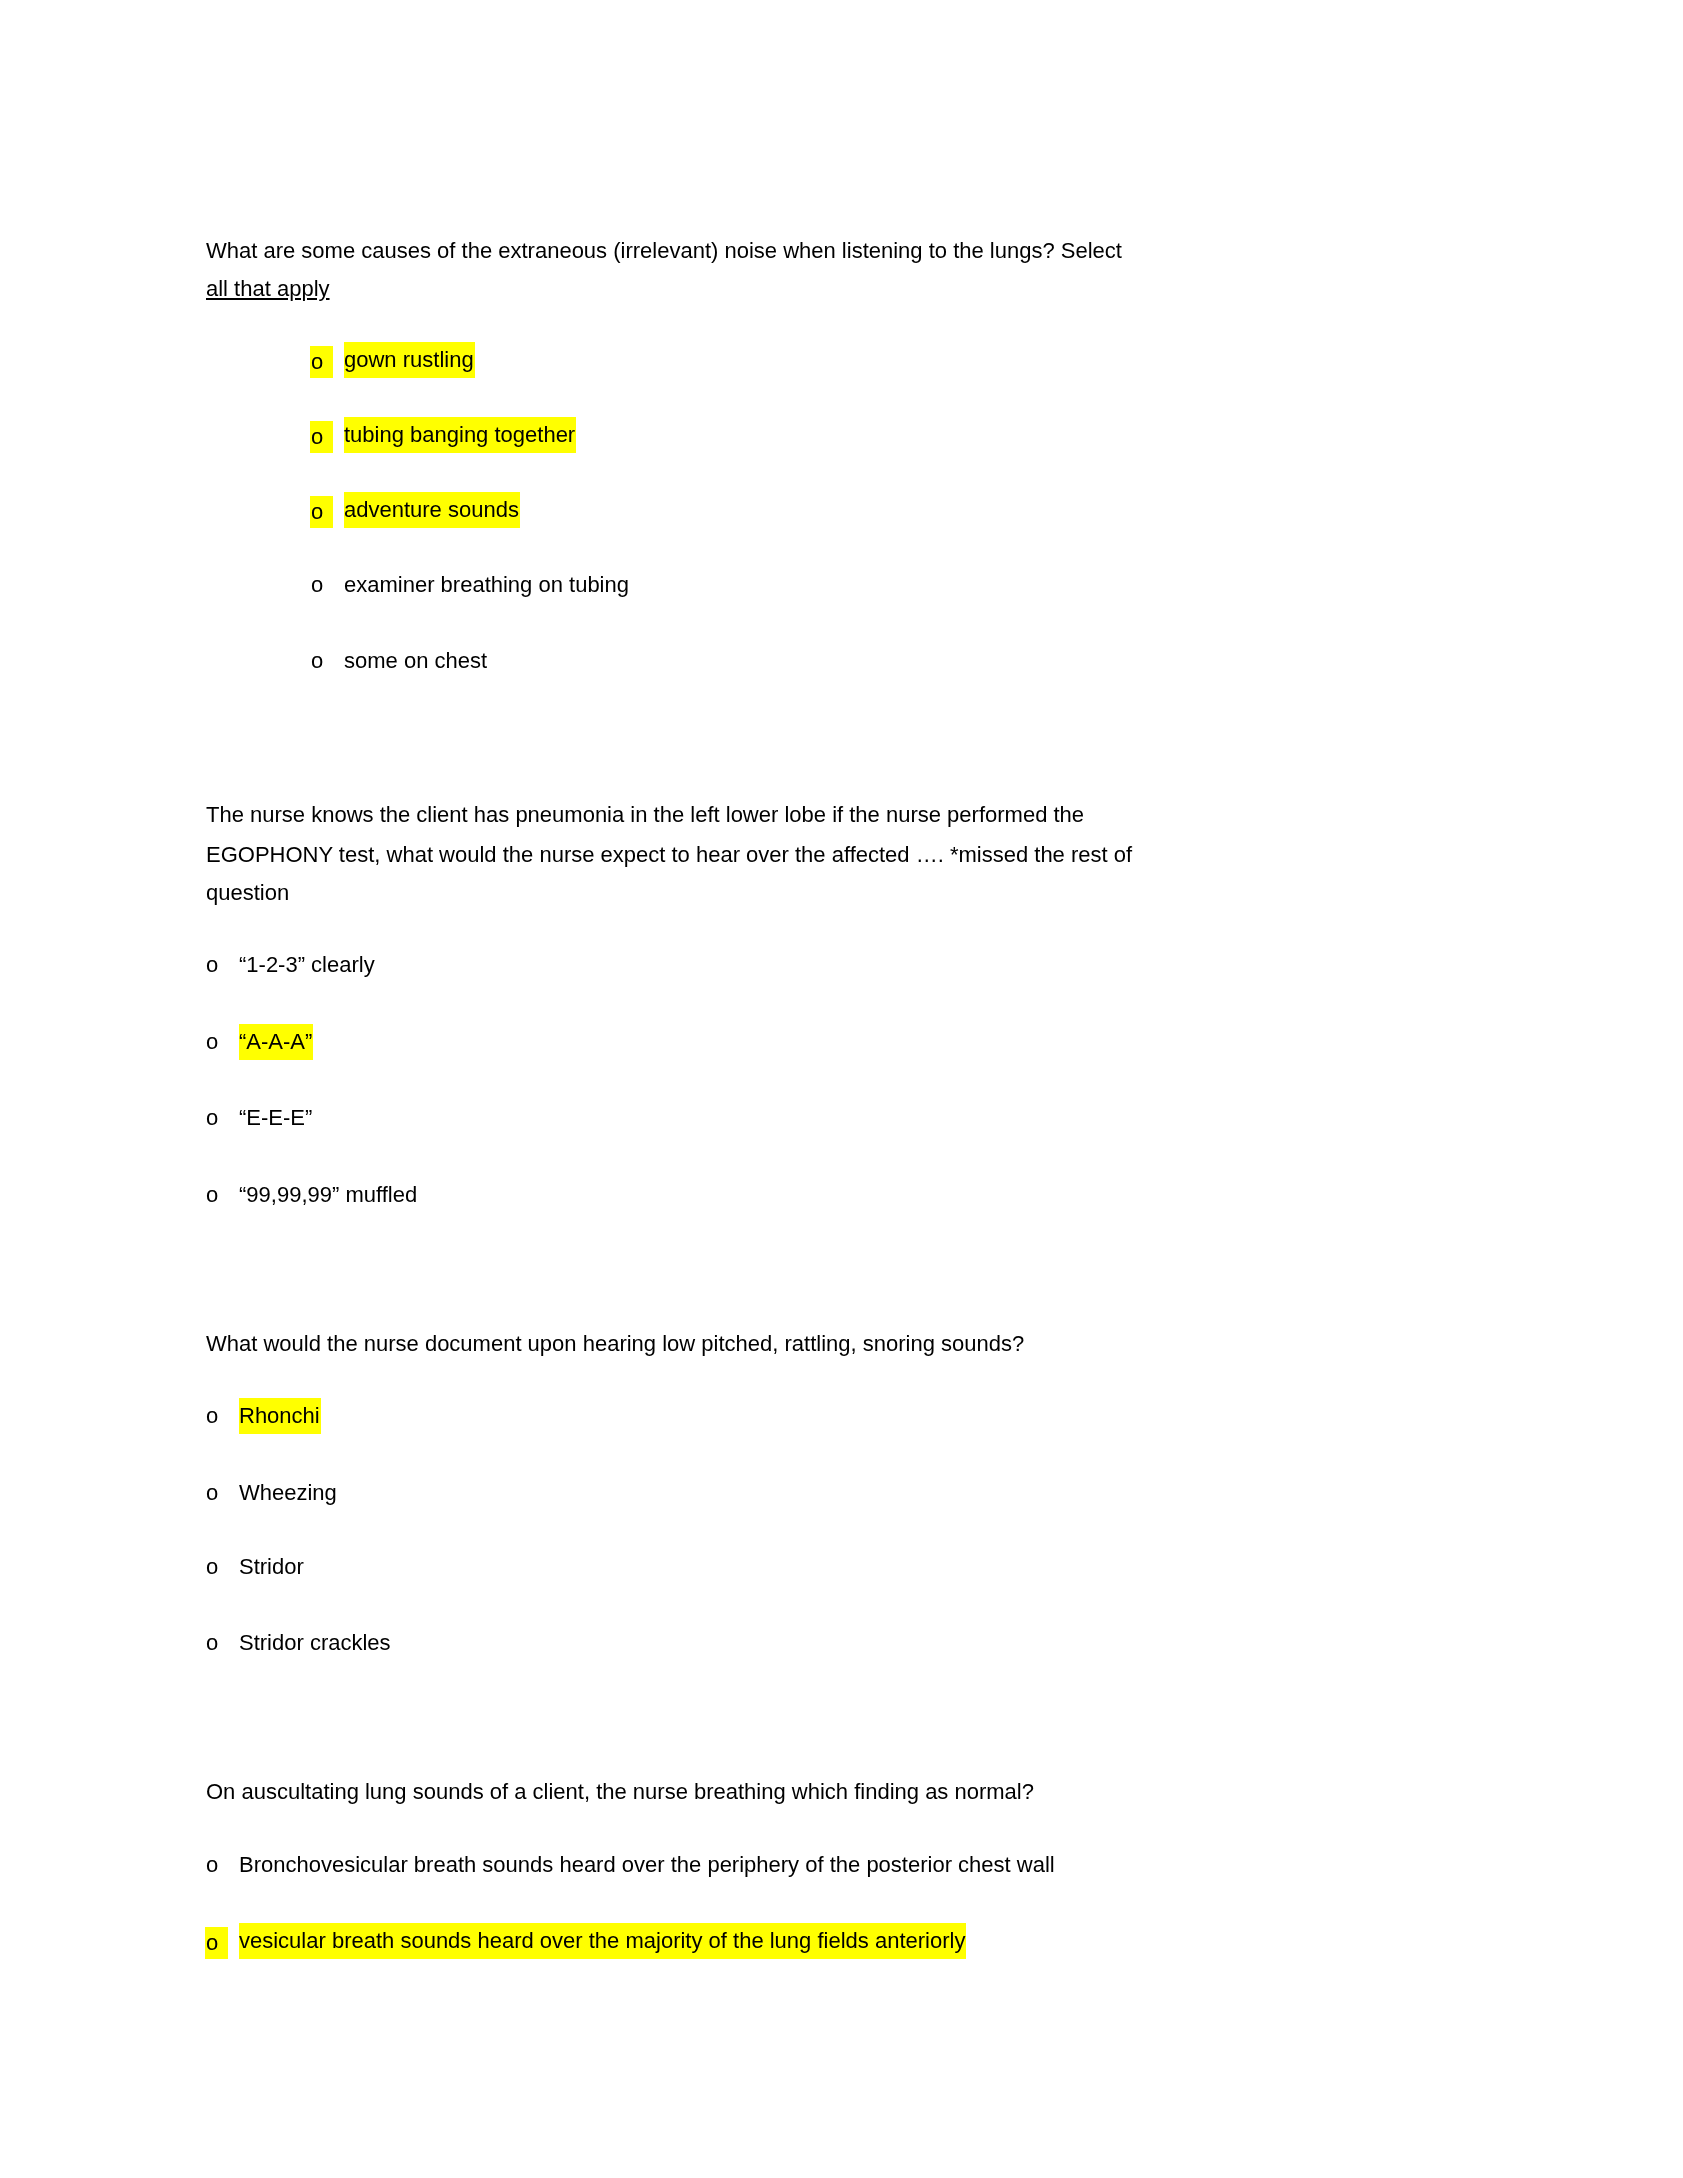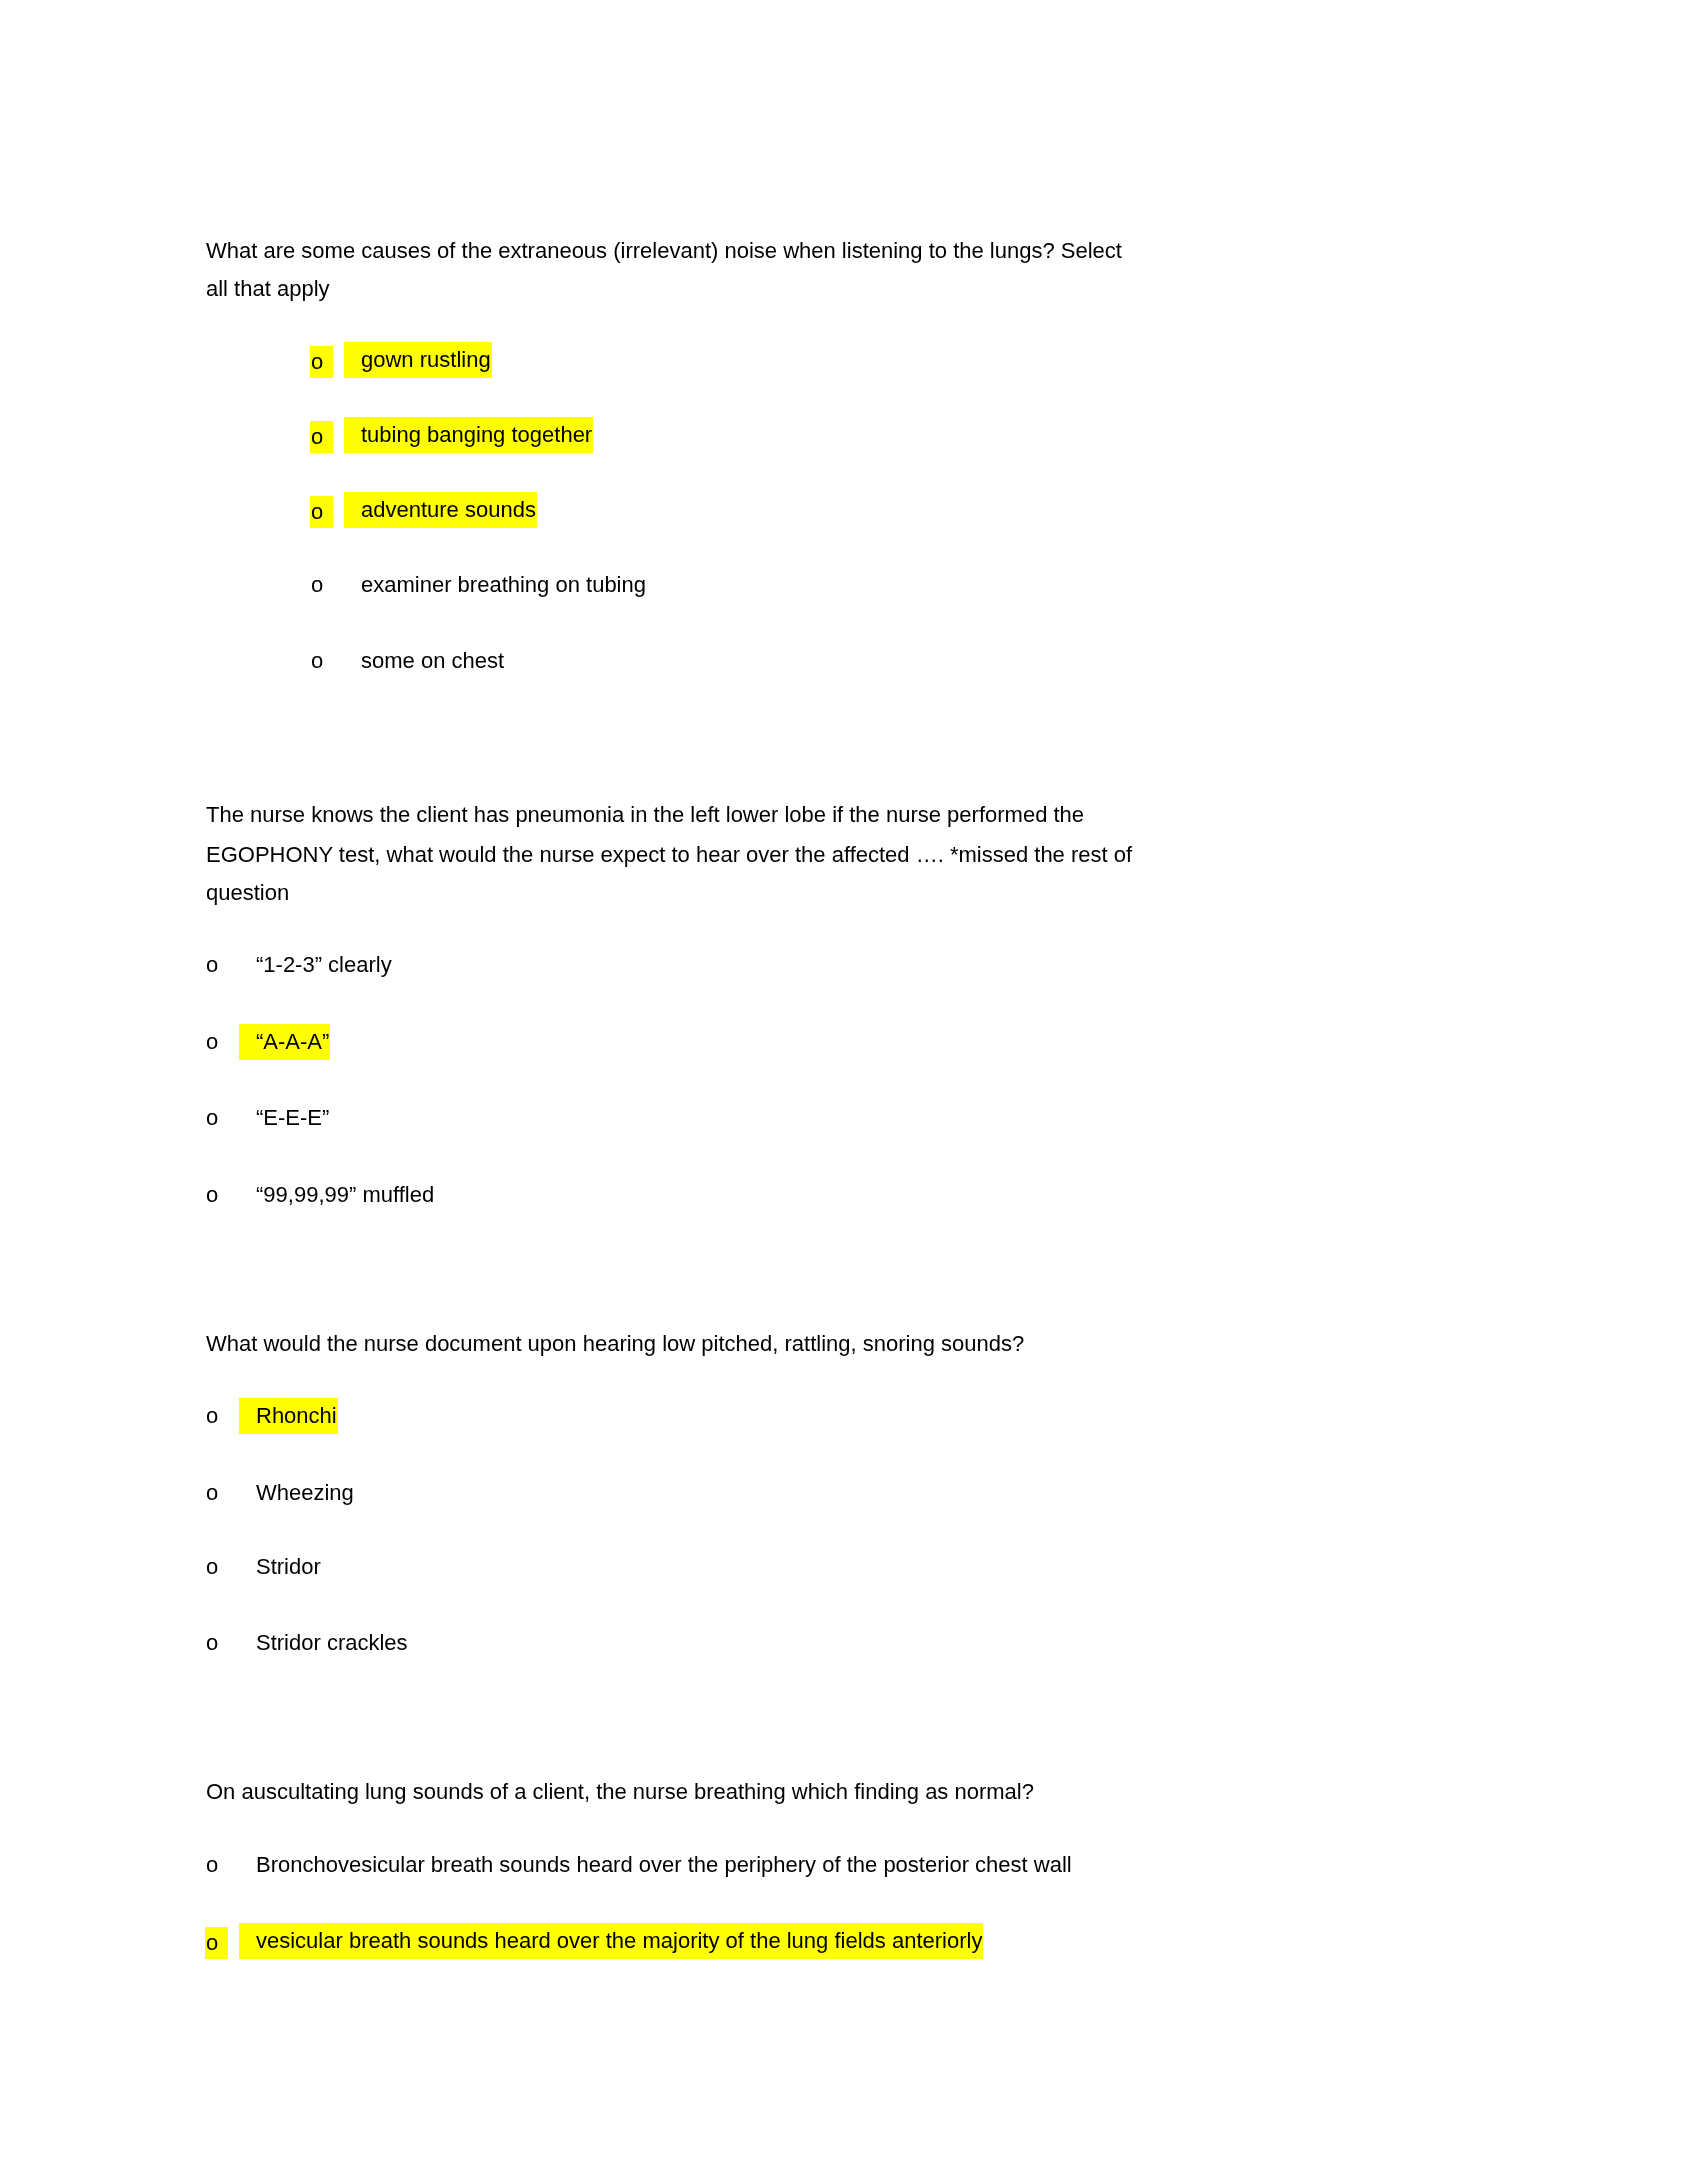--- a/index.html
+++ b/index.html
@@ -37,21 +37,20 @@
       position: absolute;
       left: 0;
       top: 0;
       width: 20px;
       text-align: left;
     }
     .opt .otext {
       position: absolute;
       top: 0;
       left: 33px;
-      padding-left: 17px;
     }
     .hl {
       background: #ffff00;
     }
     .bullet.hl {
       padding: 0 2px 0 1px;
       margin-left: -1px;
       top: 4px !important;
       line-height: 32px;
       height: 32px;
@@ -60,21 +59,21 @@
       padding-right: 1px;
     }
   </style>
 </head>
 <body>
 
 <div class="page">
 
   <section>
     <div class="line q-text" style="top:233px;">What are some causes of the extraneous (irrelevant) noise when listening to the lungs? Select</div>
-    <div class="line q-text" style="top:271px;">all that apply</div>
+    <div class="line q-text" style="top:271px;text-decoration:underline;">all that apply</div>
 
     <div class="line opt" style="top:342px; left:303px;">
       <span class="bullet hl">o</span>
       <span class="otext hl">gown rustling</span>
     </div>
     <div class="line opt" style="top:417px; left:303px;">
       <span class="bullet hl">o</span>
       <span class="otext hl">tubing banging together</span>
     </div>
     <div class="line opt" style="top:492px; left:303px;">

